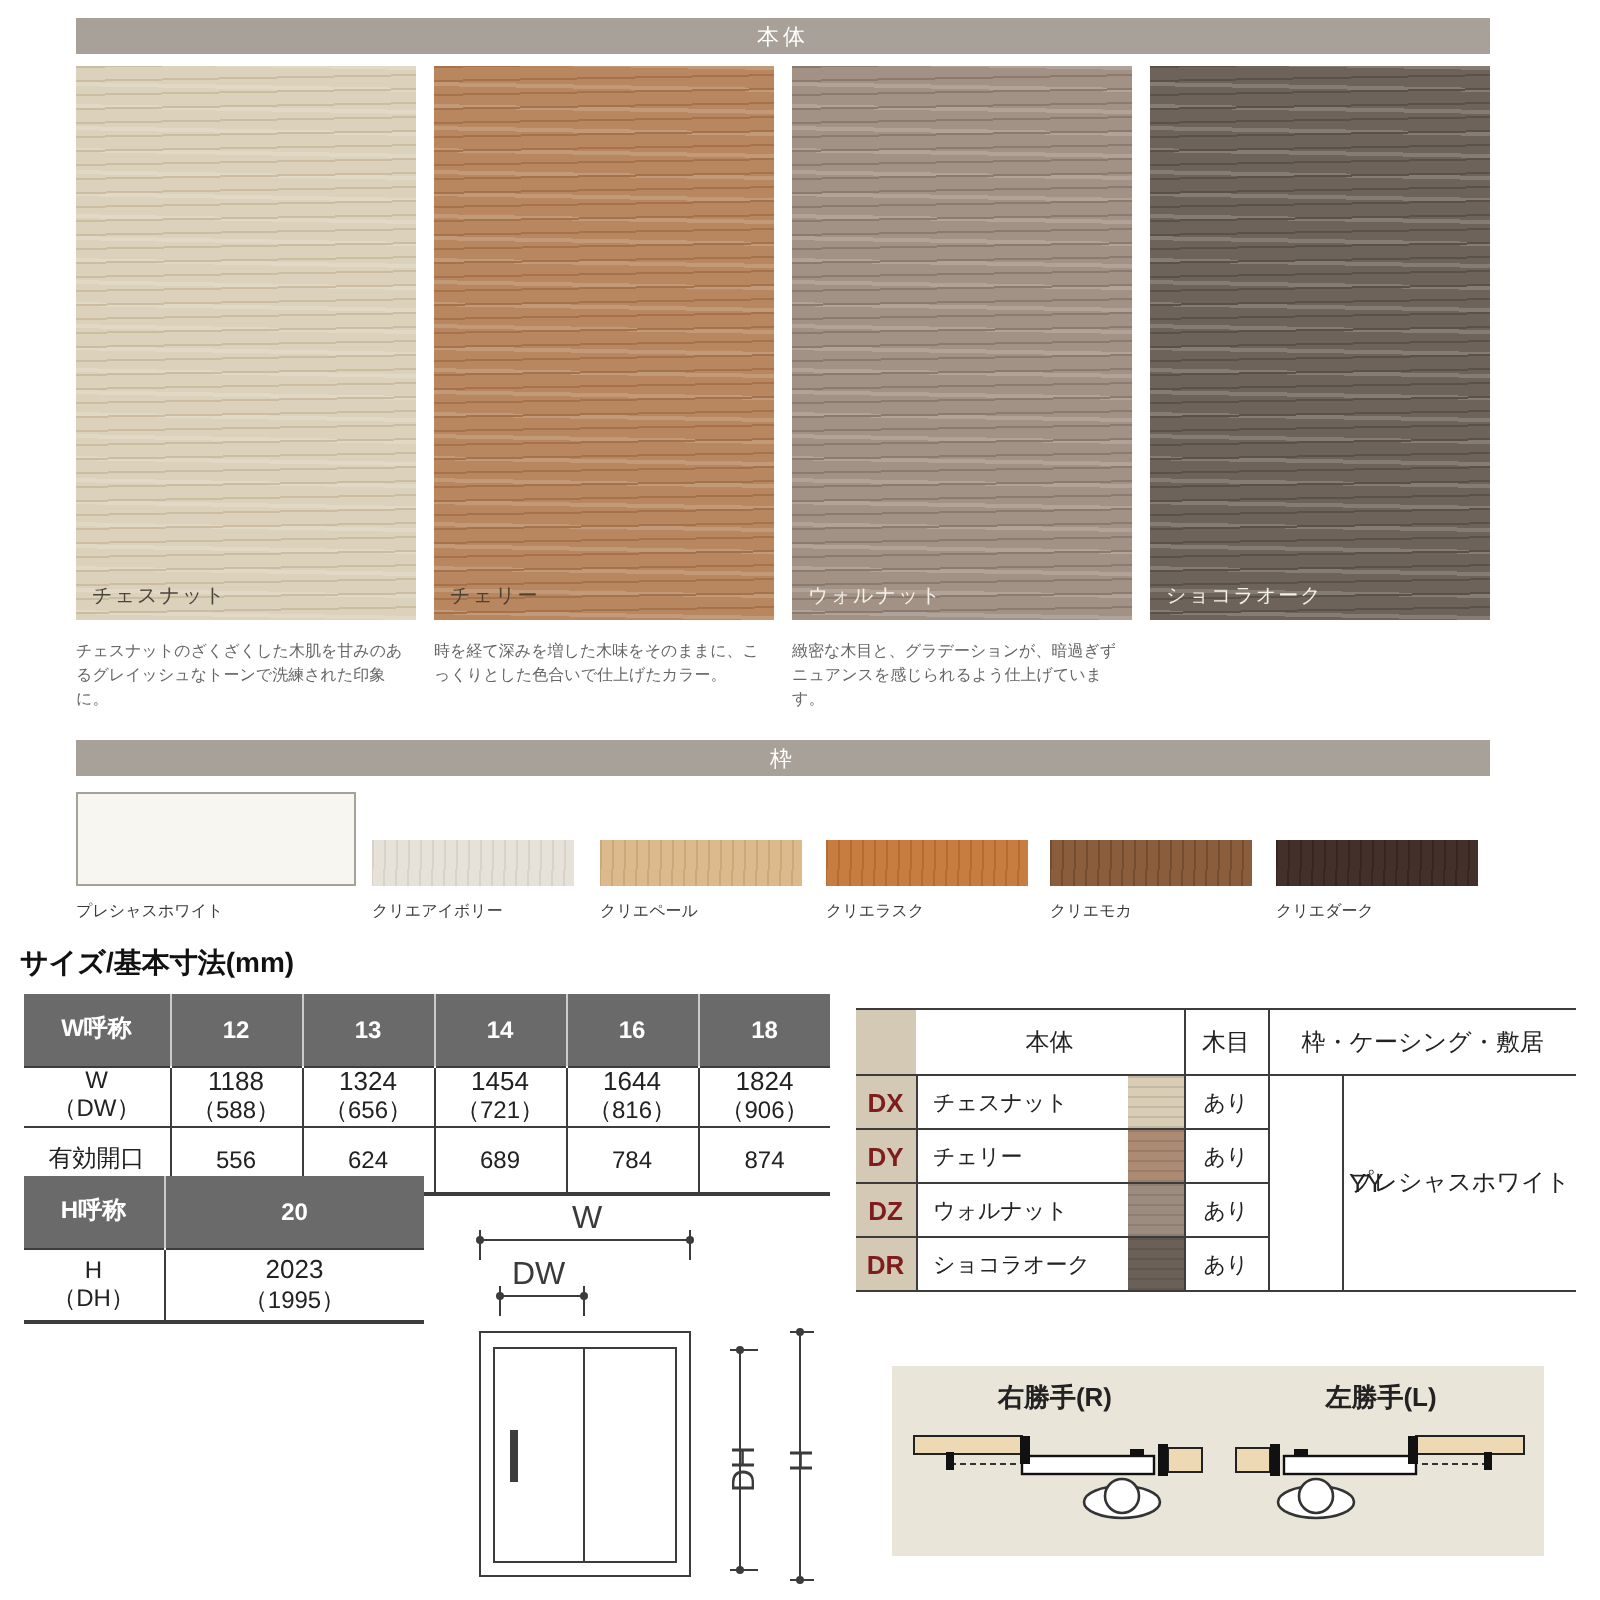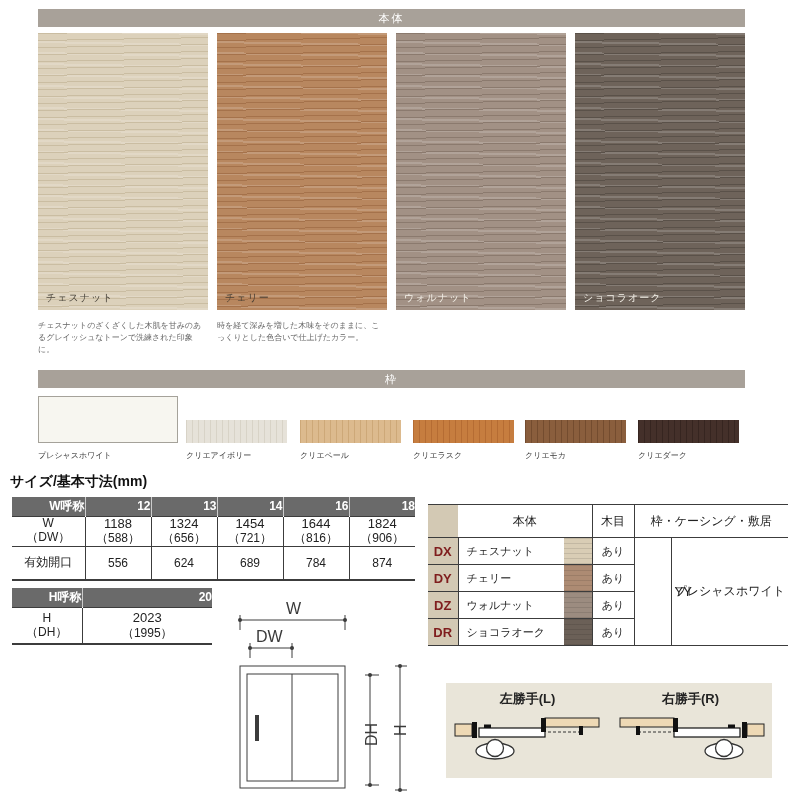--- a/index.html
+++ b/index.html
@@ -28,21 +28,21 @@
   .fs-white { left:38px; top:396px; width:140px; height:47px; background:#f7f6f0; border:1px solid #a5a29a; }
   .fs-small { top:420px; width:101px; height:23px; }
   .frame-label { position:absolute; top:450px; font-size:8px; color:#3a3a3a; }
 
   .size-heading { position:absolute; left:10px; top:473px; font-size:14px; font-weight:bold; color:#111; }
 
   table { border-collapse:collapse; table-layout:fixed; }
   .wtab { position:absolute; left:12px; top:497px; width:403px; }
   .htab { position:absolute; left:12px; top:588px; width:200px; }
   .wtab th,.htab th { background:var(--table_header_bg,#6a6a6a); color:#fff; font-size:12px; font-weight:bold;
-    height:19px; text-align:right; border-left:1px solid rgba(255,255,255,.65); }
+    height:36px; text-align:center; border-left:1px solid rgba(255,255,255,.65); }
   .wtab th:first-child,.htab th:first-child { border-left:none; }
   .wtab td,.htab td { border-left:1px solid #3c3c3c; text-align:center; font-size:12px; color:#222;
     border-top:1px solid #3c3c3c; }
   .wtab td:first-child,.htab td:first-child { border-left:none; }
   .wtab tr.rA td { height:30px; line-height:1.15; }
   .wtab tr.rB td { height:34px; border-bottom:2px solid #3c3c3c; }
   .htab tr.rA td { height:37px; line-height:1.2; border-bottom:2px solid #3c3c3c; }
   .num { font-size:13px; }
 
   .door-svg { position:absolute; left:238px; top:598px; }
@@ -89,20 +89,21 @@
       <span class="slabel" style="color:#f4f1e9">ウォルナット</span>
     </div>
     <div class="main-swatch" style="--b: #6e635a; --s: #5a5149;">
       <span class="slabel" style="color:#f4f1e9">ショコラオーク</span>
     </div>
   </div>
 
   <div class="desc-row">
     <div class="desc">チェスナットのざくざくした木肌を甘みのあるグレイッシュなトーンで洗練された印象に。</div>
     <div class="desc">時を経て深みを増した木味をそのままに、こっくりとした色合いで仕上げたカラー。</div>
+    <div class="desc">緻密な木目と、グラデーションが、暗過ぎずニュアンスを感じられるよう仕上げています。</div>
   </div>
 
   <div class="banner banner-frame">
     <span>枠</span>
   </div>
 
   <div class="frame-cell fs-white"></div>
   <div class="frame-cell frame-swatch fs-small" style="left: 186px; --b: #e6e2d9; --s: #d8d3c7;"></div>
   <div class="frame-cell frame-swatch fs-small" style="left: 300px; --b: #dcba8e; --s: #cda878;"></div>
   <div class="frame-cell frame-swatch fs-small" style="left: 413px; --b: #c67d3f; --s: #b56c33;"></div>
@@ -286,48 +287,48 @@
       <td class="sw">
             <div class="flat" style="--b: #6b6057;"></div>
           </td>
       <td class="gr">あり</td>
     </tr>
   </tbody>
     </table>
 
   <div class="hand-panel">
     <div class="hand-col">
+      <div class="hand-title">右勝手(R)</div>
+      <svg width="150" height="50" viewBox="0 0 150 50">
+        <g transform="translate(150,0) scale(-1,1)">
+          <rect x="2" y="14" width="17" height="12" fill="#eed9b5" stroke="#222" stroke-width="1"></rect>
+          <rect x="19" y="12" width="5" height="16" fill="#111"></rect>
+          <rect x="26" y="18" width="66" height="9" fill="#fff" stroke="#111" stroke-width="1.2"></rect>
+          <rect x="31" y="14.5" width="7" height="3.5" fill="#111"></rect>
+          <rect x="92" y="8" width="54" height="9" fill="#eed9b5" stroke="#222" stroke-width="1"></rect>
+          <rect x="88" y="8" width="5" height="14" fill="#111"></rect>
+          <rect x="126" y="16" width="4" height="9" fill="#111"></rect>
+          <line x1="95" y1="22" x2="126" y2="22" stroke="#333" stroke-width="1" stroke-dasharray="3,2"></line>
+          <ellipse cx="42" cy="41" rx="19" ry="8" fill="#fff" stroke="#333" stroke-width="1.3"></ellipse>
+          <circle cx="42" cy="38" r="8.5" fill="#fff" stroke="#333" stroke-width="1.3"></circle>
+        </g>
+      </svg>
+    </div>
+    <div class="hand-col">
       <div class="hand-title">左勝手(L)</div>
       <svg width="150" height="50" viewBox="0 0 150 50">
         <g>
           <rect x="2" y="14" width="17" height="12" fill="#eed9b5" stroke="#222" stroke-width="1"></rect>
           <rect x="19" y="12" width="5" height="16" fill="#111"></rect>
           <rect x="26" y="18" width="66" height="9" fill="#fff" stroke="#111" stroke-width="1.2"></rect>
           <rect x="31" y="14.5" width="7" height="3.5" fill="#111"></rect>
           <rect x="92" y="8" width="54" height="9" fill="#eed9b5" stroke="#222" stroke-width="1"></rect>
           <rect x="88" y="8" width="5" height="14" fill="#111"></rect>
           <rect x="126" y="16" width="4" height="9" fill="#111"></rect>
           <line x1="95" y1="22" x2="126" y2="22" stroke="#333" stroke-width="1" stroke-dasharray="3,2"></line>
           <ellipse cx="42" cy="41" rx="19" ry="8" fill="#fff" stroke="#333" stroke-width="1.3"></ellipse>
           <circle cx="42" cy="38" r="8.5" fill="#fff" stroke="#333" stroke-width="1.3"></circle>
         </g>
       </svg>
     </div>
-    <div class="hand-col">
-      <div class="hand-title">右勝手(R)</div>
-      <svg width="150" height="50" viewBox="0 0 150 50">
-        <g transform="translate(150,0) scale(-1,1)">
-          <rect x="2" y="14" width="17" height="12" fill="#eed9b5" stroke="#222" stroke-width="1"></rect>
-          <rect x="19" y="12" width="5" height="16" fill="#111"></rect>
-          <rect x="26" y="18" width="66" height="9" fill="#fff" stroke="#111" stroke-width="1.2"></rect>
-          <rect x="31" y="14.5" width="7" height="3.5" fill="#111"></rect>
-          <rect x="92" y="8" width="54" height="9" fill="#eed9b5" stroke="#222" stroke-width="1"></rect>
-          <rect x="88" y="8" width="5" height="14" fill="#111"></rect>
-          <rect x="126" y="16" width="4" height="9" fill="#111"></rect>
-          <line x1="95" y1="22" x2="126" y2="22" stroke="#333" stroke-width="1" stroke-dasharray="3,2"></line>
-          <ellipse cx="42" cy="41" rx="19" ry="8" fill="#fff" stroke="#333" stroke-width="1.3"></ellipse>
-          <circle cx="42" cy="38" r="8.5" fill="#fff" stroke="#333" stroke-width="1.3"></circle>
-        </g>
-      </svg>
-    </div>
   </div>
 
 </div>
 
 </body></html>

